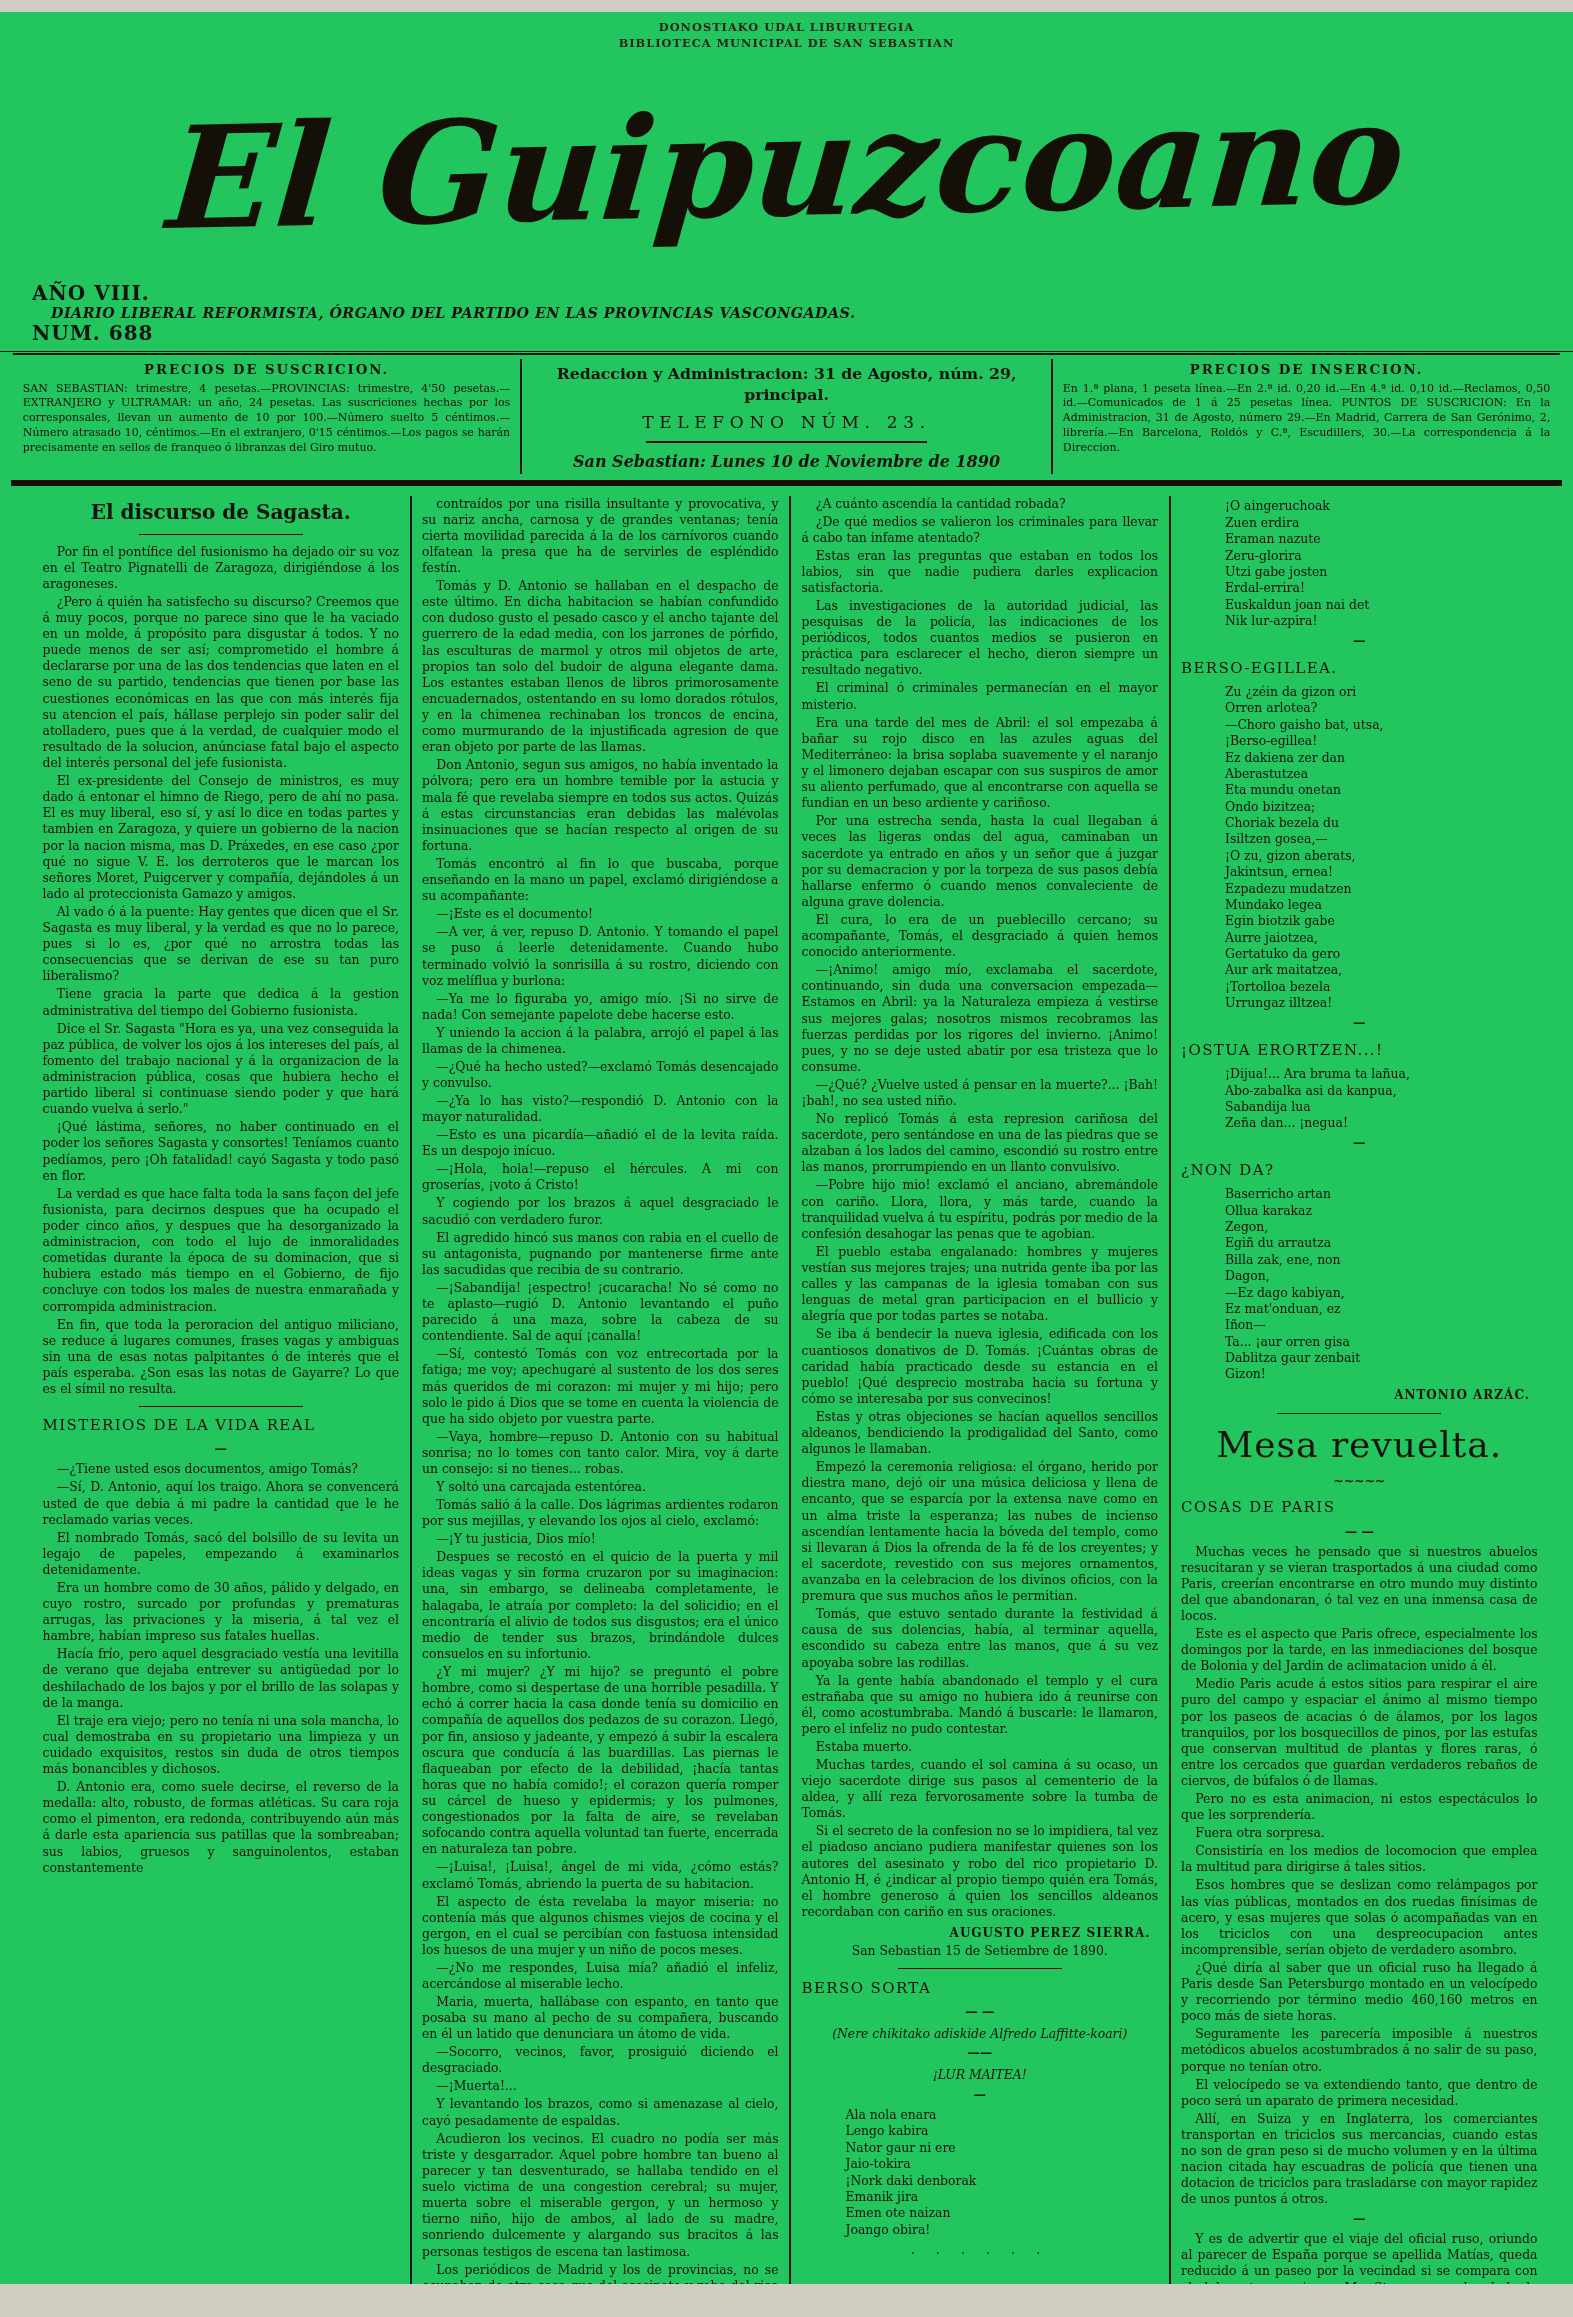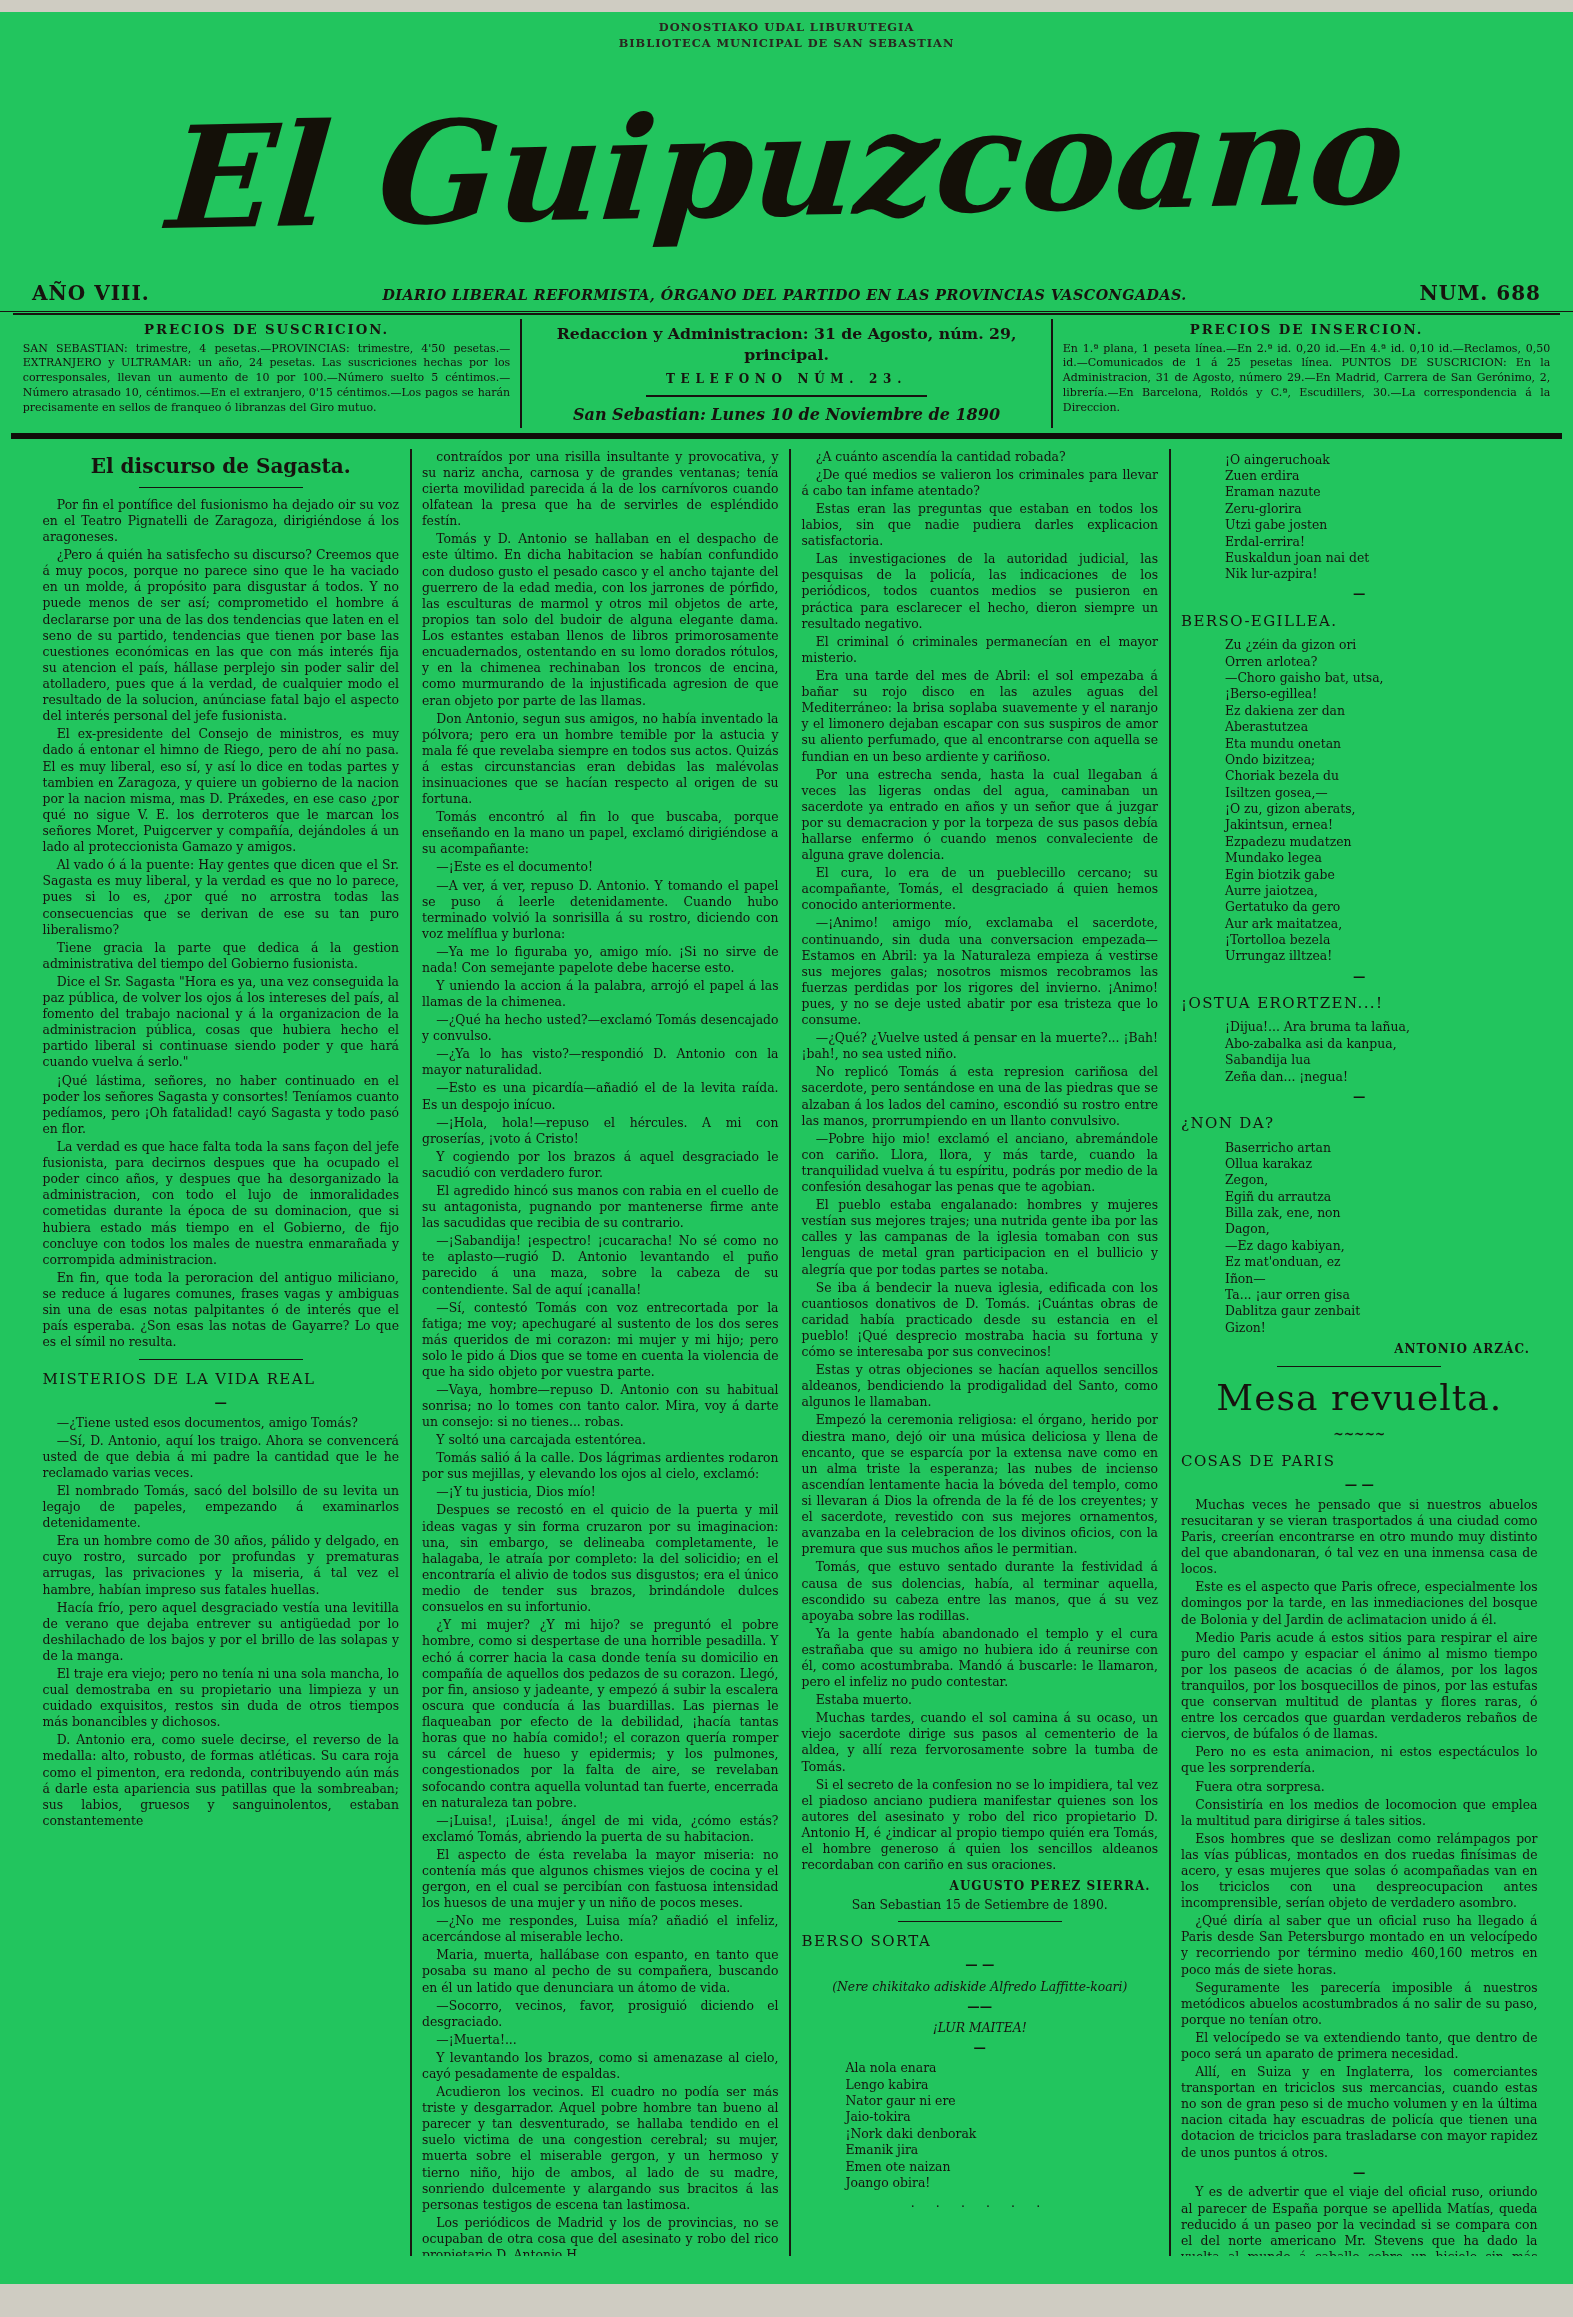--- a/index.html
+++ b/index.html
@@ -7,32 +7,32 @@
         background:#22c55e;color:#17130e;font-family:"DejaVu Serif",serif;}
   
   .stamp{ text-align:center;padding-top:7.6px;font-size:11.4px;line-height:1.4;
           letter-spacing:1px;font-weight:bold;color:#2a261f;}
   
   .masthead{height:228px;display:flex;align-items:center;justify-content:center;overflow:visible;}
   .masthead-title{font-style:italic;font-weight:bold;font-size:141px;line-height:1;
         transform:rotate(-1.2deg) skewX(-6deg);white-space:nowrap;color:#141008;}
   
   .banner{display:flex;align-items:baseline;justify-content:space-between;
-          padding:1.9px 32px 5.7px 32px;border-bottom:1px solid #171310;}
+          padding:1.9px 32px 5.7px 32px;border-bottom:1px solid #171310;flex-direction:column;}
   .banner-rule2{border-top:2.9px solid #171310;margin:1px 13.3px 0 13.3px;}
   .banner .ano,.banner .num{font-size:20px;font-weight:bold;letter-spacing:1px;}
   .banner .subtitle{font-size:14.3px;font-weight:bold;font-style:italic;letter-spacing:0.5px;text-align:center;flex:1;padding:0 19px;}
   
   .headboxes{display:flex;align-items:stretch;padding:3.8px 13.3px 5.7px 13.3px;}
   .hbox{padding:1.9px 9.5px;font-size:11px;line-height:1.35;text-align:justify;}
   .hbox.left,.hbox.right{flex:1.05;}
   .hbox.center{flex:1.1;border-left:2.9px double #171310;border-right:2.9px double #171310;text-align:center;}
   .hbox-title{display:block;text-align:center;font-weight:bold;font-size:13.3px;letter-spacing:1.9px;margin-bottom:2.9px;}
   .hbox.center .line1{font-weight:bold;font-size:15.7px;margin-top:1.9px;}
-  .hbox.center .line2{font-weight:bold;font-size:12px;letter-spacing:5.7px;margin-top:5.7px;}
+  .hbox.center .line2{font-weight:normal;font-size:17px;letter-spacing:5.7px;margin-top:5.7px;}
   .hbox.center .midrule{border-top:2.9px solid #171310;width:55%;margin:7.6px auto 7.6px auto;}
   .hbox.center .date{font-style:italic;font-weight:bold;font-size:16px;}
   .heavy-rule{border-top:6.7px solid #100d09;margin:0 11.4px;}
   
   .columns{display:flex;align-items:stretch;padding:9.5px 25px 0 32px;height:1807px;overflow:hidden;}
   .col{flex:1;padding:0 10.5px;overflow:hidden;font-size:12.4px;line-height:1.30;}
   .col + .col{border-left:2.9px double #1b1712;}
   .blk-p{text-align:justify;text-indent:14.3px;margin:0 0 1.9px 0;}
   .blk-h2{font-size:20px;font-weight:bold;text-align:center;margin:3.8px 0 1.9px 0;}
   .blk-h1{font-size:36px;font-weight:normal;text-align:center;margin:7.6px 0 1.9px 0;letter-spacing:1px;}

